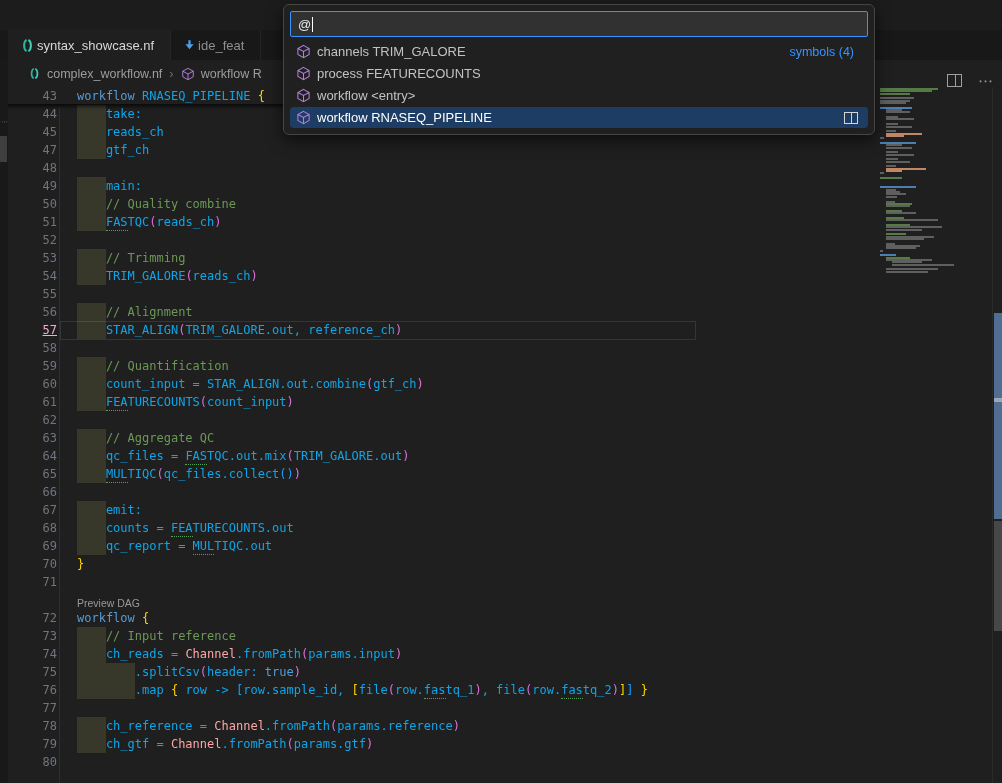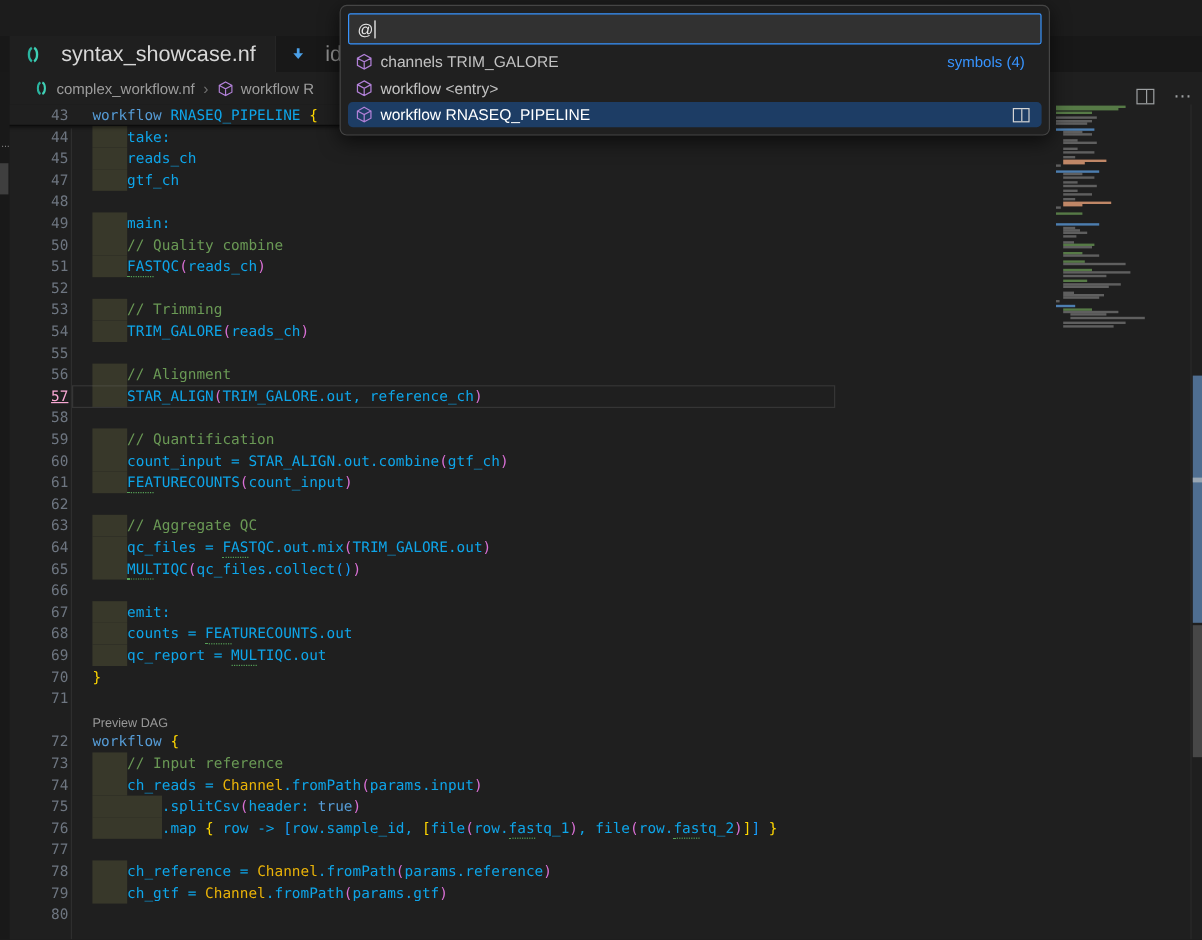--- a/index.html
+++ b/index.html
@@ -3,22 +3,22 @@
 <meta charset="utf-8">
 <style>
   * { margin:0; padding:0; box-sizing:border-box; }
   html,body { width:1002px; height:783px; overflow:hidden; background:#1f1f1f;
               font-family:"Liberation Sans", sans-serif; }
   .app { position:relative; width:1002px; height:783px; background:#1f1f1f; }
 
   
   .titlebar { position:absolute; left:0; top:0; width:1002px; height:30px; background:#1c1c1c; }
   .tabbar { position:absolute; left:0; top:30px; width:1002px; height:30px; background:#181818; display:flex; }
-  .tab { height:30px; display:flex; align-items:center; gap:16px; padding:0 16px 0 12px;
-         font-size:18px; color:#8f8f8f; border-right:1px solid #252525; white-space:nowrap; }
+  .tab { height:30px; display:flex; align-items:center; gap:2px; padding:0 16px 0 12px;
+         font-size:13px; color:#8f8f8f; border-right:1px solid #252525; white-space:nowrap; }
   .tab.active { background:#1f1f1f; color:#d7d7d7; }
   .tab:first-child { margin-left:8px; }
   .editor-actions { position:absolute; right:8px; top:44px; display:flex; align-items:center; gap:16px; }
   .split-ico { width:15px; height:13px; border:1px solid #9da0a2; position:relative; }
   .split-ico::after { content:""; position:absolute; left:6.5px; top:0; bottom:0; width:1px; background:#9da0a2; }
   .more-ico { color:#9da0a2; font-size:15px; letter-spacing:1px; line-height:10px; }
 
   .breadcrumb { position:absolute; left:8px; top:60px; width:870px; height:27px; background:#1f1f1f;
                 display:flex; align-items:center; gap:6px; padding-left:20px; font-size:12.5px; color:#9d9d9d;
                 white-space:nowrap; overflow:hidden; }
@@ -40,21 +40,21 @@
   .row .indent-hl { position:absolute; top:0; height:18px; background:#38382a; z-index:0; }
   .row .tok { position:relative; z-index:1; }
   .row.cur::after { content:""; position:absolute; left:60px; right:118px; top:0; height:17px;
                     border:1px solid rgba(255,255,255,0.10); pointer-events:none; }
   .row.sticky { box-shadow:0 2px 3px rgba(0,0,0,0.55); border-bottom:1px solid #0c0c0c; z-index:2; background:#1f1f1f; }
   .lens-row { position:relative; height:18px; }
   .lens-row .lens { position:absolute; left:77px; top:3px; font-family:"Liberation Sans",sans-serif;
                     font-size:10.5px; color:#999999; }
   .tw { color:#0ea5e9; } .tk { color:#569cd6; } .tc { color:#6a9955; }
   .tg { color:#ffd700; } .tp { color:#da70d6; } .tb { color:#179fff; }
-  .tcl { color:#eab308; }
+  .tcl { color:#fca5a5; }
   .du { border-bottom:1.5px dotted #56a156; padding-bottom:1px; }
 
   
   .minimap { position:absolute; left:880px; top:88px; width:93px; height:200px; z-index:3; }
   .mm-row { height:2px; margin-bottom:0.35px; }
   .mm-c { background:#567a46; } .mm-k { background:#4d7eb0; }
   .mm-t { background:#8b8b8b; opacity:.6; } .mm-s { background:#c08767; }
 
   
   .right-rail { position:absolute; left:992px; top:87px; width:1px; height:696px; background:#2a2a2a; }
@@ -268,20 +268,26 @@
           <svg class="cube-svg" width="15" height="15" viewBox="0 0 16 16" fill="none">
             <path d="M8 1.5 L14 4.8 V11.2 L8 14.5 L2 11.2 V4.8 Z M2 4.8 L8 8 L14 4.8 M8 8 V14.5" stroke="#b180d7" stroke-width="1.1" fill="none"></path>
           </svg>
           <span>channels TRIM_GALORE</span>
           <span class="qp-badge">symbols (4)</span>
         </div>
         <div class="qp-item">
           <svg class="cube-svg" width="15" height="15" viewBox="0 0 16 16" fill="none">
             <path d="M8 1.5 L14 4.8 V11.2 L8 14.5 L2 11.2 V4.8 Z M2 4.8 L8 8 L14 4.8 M8 8 V14.5" stroke="#b180d7" stroke-width="1.1" fill="none"></path>
           </svg>
+          <span>process FEATURECOUNTS</span>
+        </div>
+        <div class="qp-item">
+          <svg class="cube-svg" width="15" height="15" viewBox="0 0 16 16" fill="none">
+            <path d="M8 1.5 L14 4.8 V11.2 L8 14.5 L2 11.2 V4.8 Z M2 4.8 L8 8 L14 4.8 M8 8 V14.5" stroke="#b180d7" stroke-width="1.1" fill="none"></path>
+          </svg>
           <span>workflow &lt;entry&gt;</span>
         </div>
         <div class="qp-item selected">
           <svg class="cube-svg" width="15" height="15" viewBox="0 0 16 16" fill="none">
             <path d="M8 1.5 L14 4.8 V11.2 L8 14.5 L2 11.2 V4.8 Z M2 4.8 L8 8 L14 4.8 M8 8 V14.5" stroke="#b180d7" stroke-width="1.1" fill="none"></path>
           </svg>
           <span>workflow RNASEQ_PIPELINE</span>
           <span class="qp-split"></span>
         </div>
       </div>

